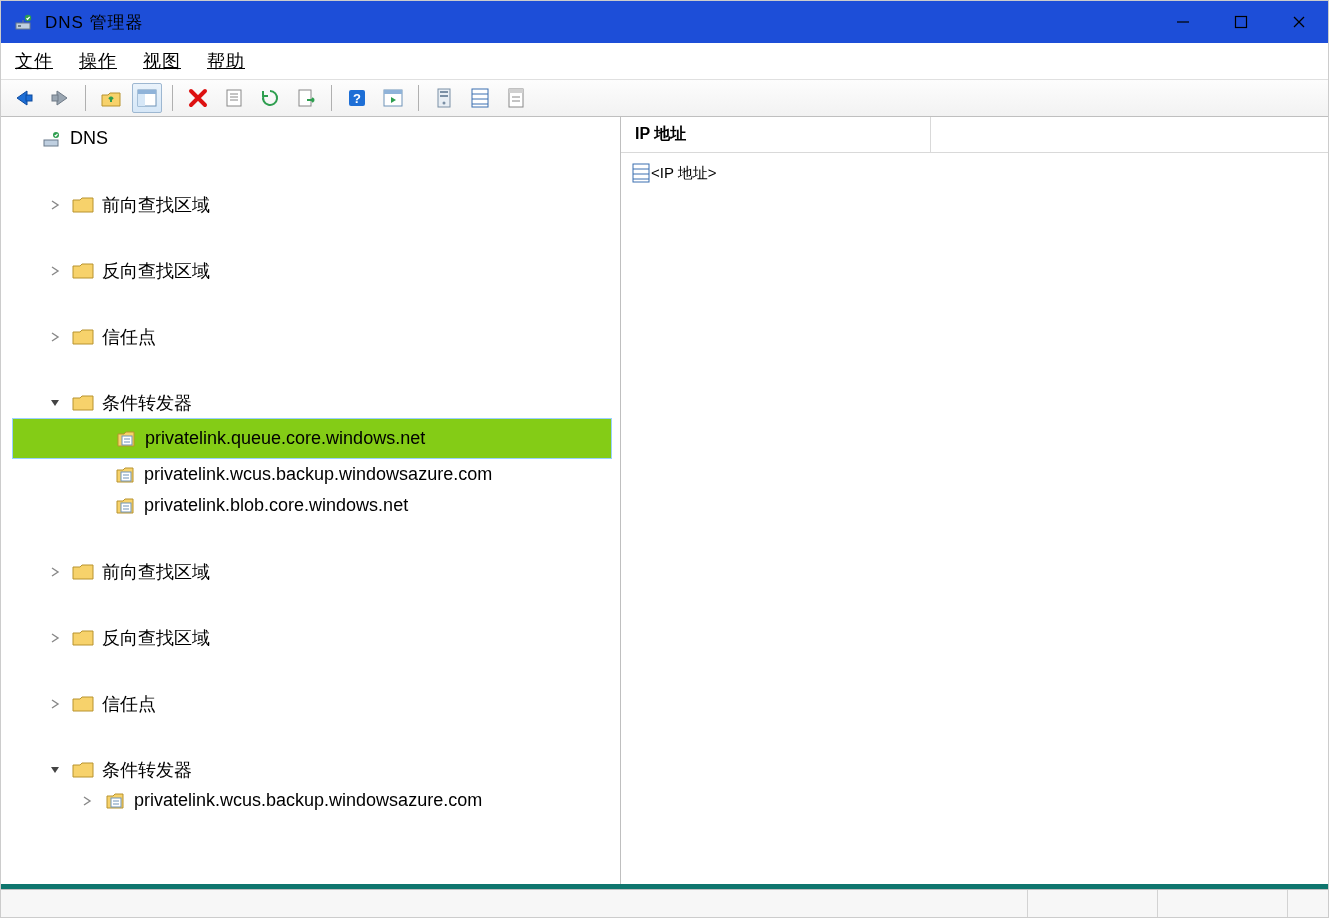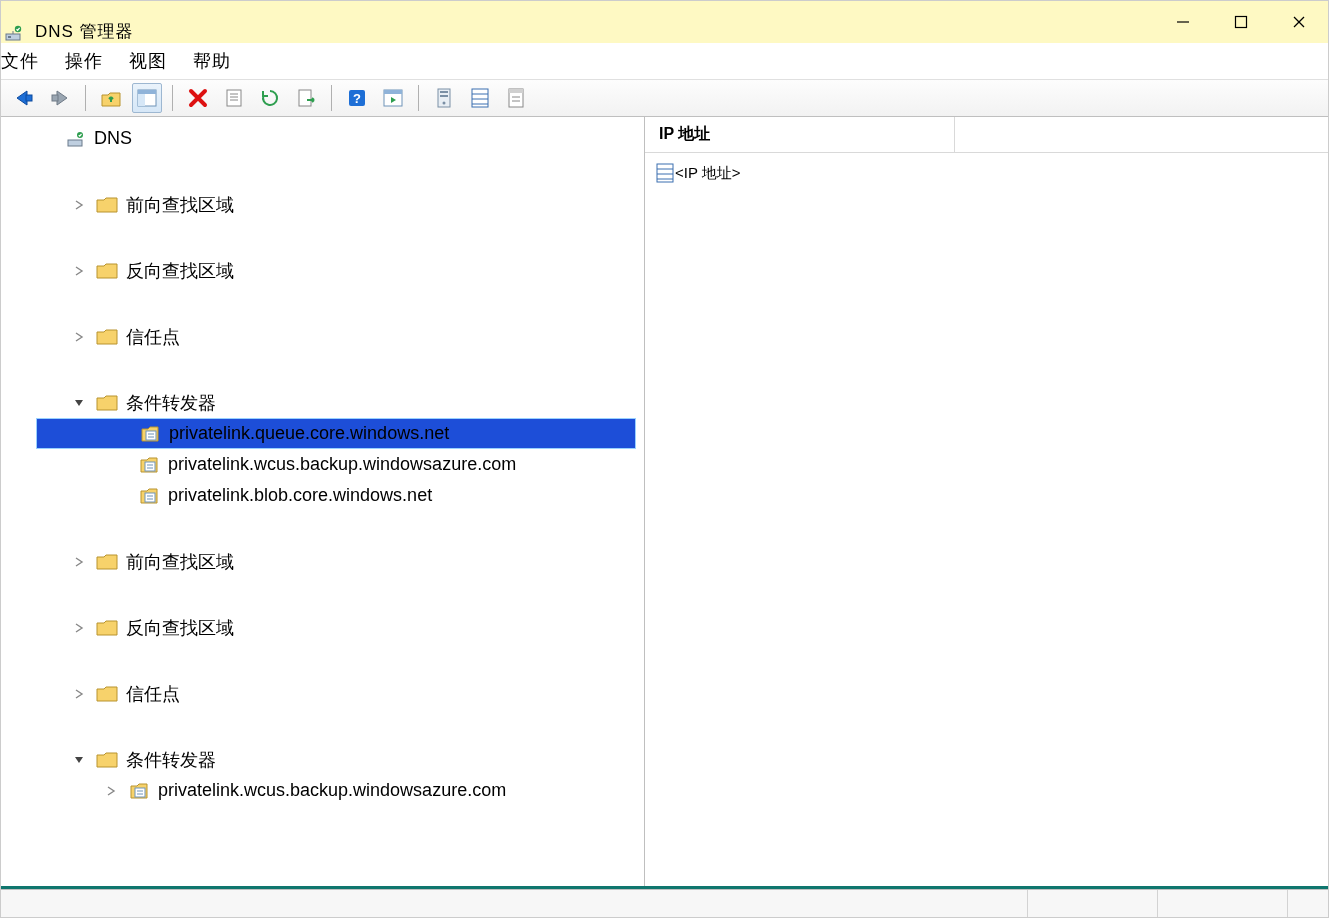--- a/index.html
+++ b/index.html
@@ -12,41 +12,44 @@
       overflow: hidden;
       display: flex;
       flex-direction: column;
       border: 1px solid #ccc;
     }
 
     
     .titlebar {
       height: 42px;
       display: flex;
-      align-items: flex-end;
-      background: #fef9c3;
+      align-items: center;
+      padding-left: 10px;
+      background: #1d4ed8;
     }
     .titlebar .app-icon { width: 24px; display:flex; justify-content:center; }
     .titlebar .title { margin-left: 10px; font-size: 17px; color:#000; letter-spacing:1px; }
     .titlebar .spacer { flex: 1; }
     .winbtn {
       width: 58px; height: 42px;
       display:flex; align-items:center; justify-content:center;
       color:#000;
     }
     .winbtn svg { stroke:#000; fill:none; stroke-width:1.2; }
 
     
     .menubar {
       height: 36px;
       display:flex;
       align-items:center;
+      padding-left: 14px;
       gap: 26px;
       font-size: 18px;
       color:#000;
+      text-decoration:underline;
     }
     .menubar .mitem { letter-spacing:1px; }
 
     
     .toolbar {
       height: 38px;
       display:flex;
       align-items:center;
       padding: 0 8px;
       gap: 6px;
@@ -59,23 +62,22 @@
       display:flex; align-items:center; justify-content:center;
       border:1px solid transparent; border-radius:2px;
     }
     .tbtn.outlined { border-color:#9db7d1; background:linear-gradient(#eaf3fb,#d6e7f7); }
     .toolbar .sep { width:1px; height:26px; background:#b0b0b0; margin:0 4px; }
 
     
     .main {
       flex:1;
       display:flex;
-      border-bottom:3px solid #0f766e;
+      border-bottom:5px solid #0f766e;
       overflow:hidden;
-      padding-left:24px;
     }
     .tree-pane {
       width: 620px;
       border-right: 1px solid #bfbfbf;
       overflow:auto;
       padding: 6px 8px 8px 8px;
       border-left: 3px solid #fff;
       position:relative;
     }
     .tree-pane::before{
@@ -120,23 +122,23 @@
       font-size:12px;
     }
     .node .exp.blank { visibility:hidden; }
     .node .ic { width:22px; display:flex; justify-content:center; align-items:center; }
     .indent-0 { padding-left: 2px; }
     .indent-1 { padding-left: 2px; }
     .indent-2 { padding-left: 34px; margin-top: 35px; }
     .indent-3 { padding-left: 66px; }
     .indent-3b { padding-left: 102px; }
     .node.selected {
-      background:#1d4ed8;
+      background:#84cc16;
       border:1px solid #99d1ff;
-      height:31px;
+      height:41px;
     }
 
     
     .statusbar {
       height:28px;
       border-top:1px solid #bfbfbf;
       display:flex;
       align-items:stretch;
       background:#f7f7f7;
     }

